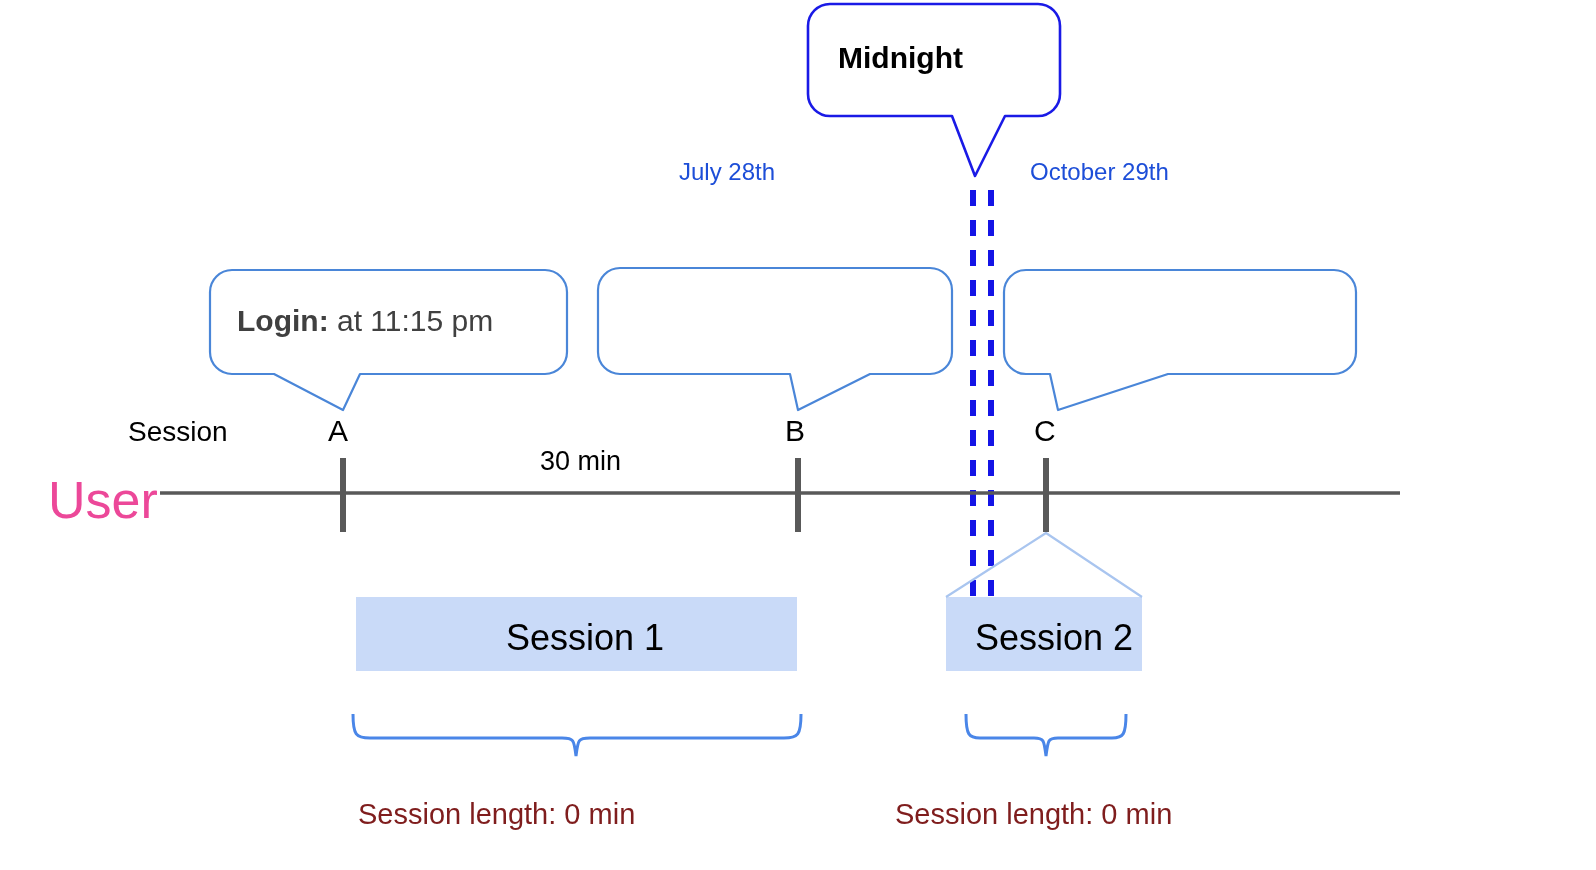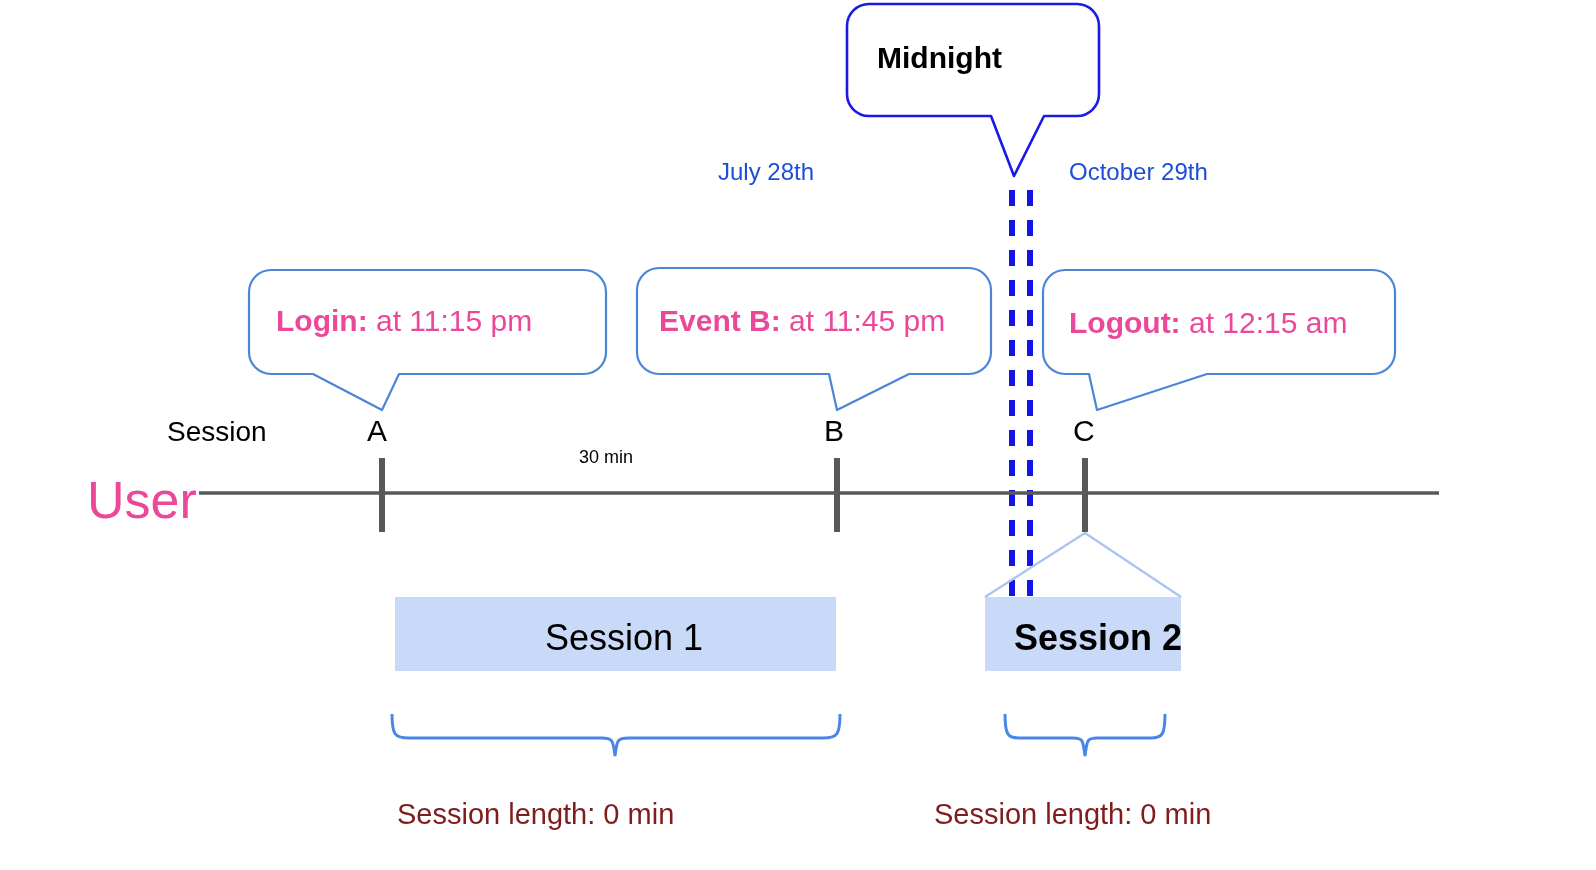--- a/index.html
+++ b/index.html
@@ -10,40 +10,39 @@
   body {
     font-family: "Liberation Sans", sans-serif;
     color: #000000;
   }
   #stage {
     position: relative;
     width: 1400px;
     height: 870px;
     background: #ffffff;
     overflow: hidden;
-    margin-left: 39px;
   }
   #canvas {
     position: absolute;
     left: 0;
     top: 0;
     width: 1596px;
     height: 870px;
   }
   .lbl {
     position: absolute;
     white-space: nowrap;
     line-height: 1;
   }
   .callout-text {
     position: absolute;
     white-space: nowrap;
     font-size: 30px;
     line-height: 1;
-    color: #ec4899;
+    color: #404040;
     text-align: right;
   }
   .callout-text b { font-weight: bold; }
   .date-lbl {
     font-size: 24px;
     color: #1d4ed8;
   }
   .midnight-text {
     font-size: 30px;
     font-weight: bold;
@@ -55,21 +54,21 @@
   }
   .axis-lbl-events {
     font-size: 28px;
     color: #000000;
   }
   .event-letter {
     font-size: 30px;
     color: #000000;
   }
   .dur-lbl {
-    font-size: 18px;
+    font-size: 27px;
     color: #000000;
   }
   .session-lbl {
     font-size: 36px;
     color: #000000;
   }
   .len-lbl {
     font-size: 29px;
     color: #7f1d1d;
   }
@@ -183,41 +182,35 @@
   <div class="lbl midnight-text" style="left:838px; top:43px;">Midnight</div>
 
   <div class="lbl date-lbl" style="left:679px; top:160px;">July 28th</div>
 
   <div class="lbl date-lbl" style="left:1030px; top:160px;">October 29th</div>
 
   <div class="callout-text" style="left:237px; top:306px;">
     <b>Login:</b><span> at 11:15 pm</span>
   </div>
 
-  <div class="callout-text" style="left:620px; top:306px;">
-    <b>Event B:</b><span> at 11:45 pm</span>
-  </div>
-
-  <div class="callout-text" style="left:1030px; top:308px;">
-    <b>Logout:</b><span> at 12:15 am</span>
-  </div>
+
 
   <div class="lbl axis-lbl-events" style="left:128px; top:418px;">Session</div>
 
   <div class="lbl axis-lbl-user" style="left:48px; top:474px;">User</div>
 
   <div class="lbl event-letter" style="left:328px; top:416px;">A</div>
 
   <div class="lbl event-letter" style="left:785px; top:416px;">B</div>
 
   <div class="lbl event-letter" style="left:1034px; top:416px;">C</div>
 
   <div class="lbl dur-lbl" style="left:540px; top:448px;">30 min</div>
 
   <div class="lbl session-lbl" style="left:506px; top:620px;">Session 1</div>
 
-  <div class="lbl session-lbl" style="left:975px; top:620px;font-weight:bold;">Session 2</div>
+  <div class="lbl session-lbl" style="left:975px; top:620px;">Session 2</div>
 
   <div class="lbl len-lbl" style="left:358px; top:800px;">Session length: 0 min</div>
 
   <div class="lbl len-lbl" style="left:895px; top:800px;">Session length: 0 min</div>
 
 </div>
 
 </body></html>

